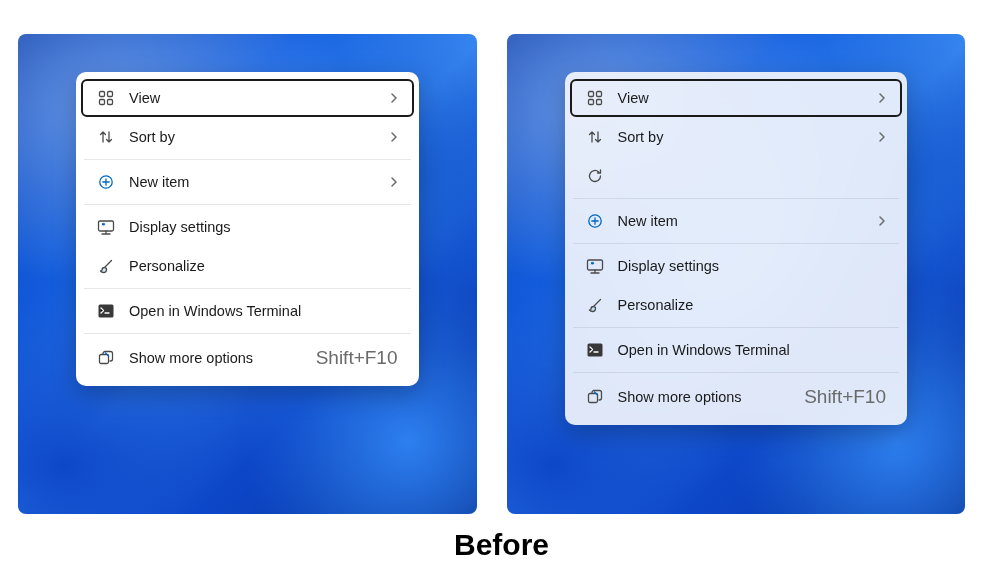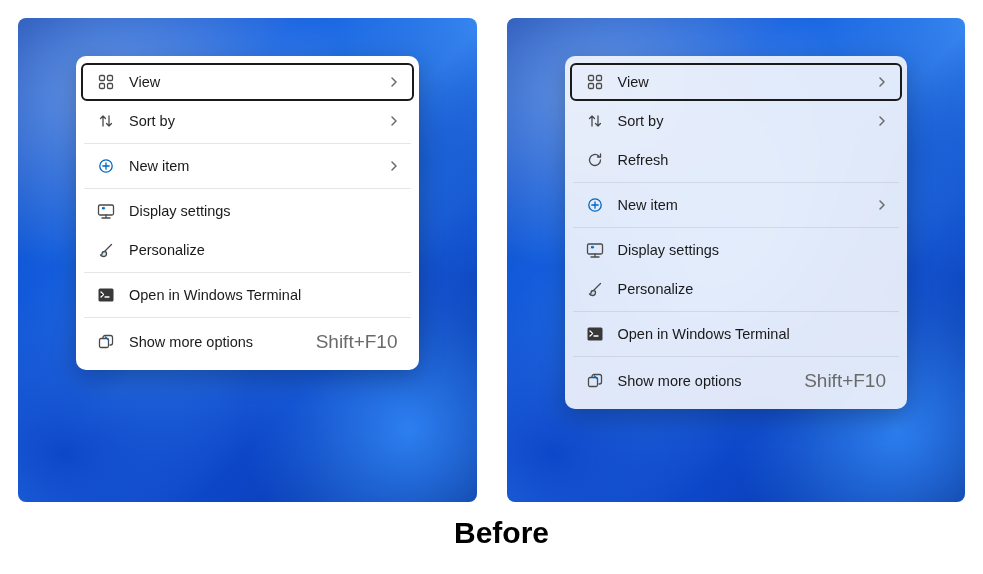--- a/index.html
+++ b/index.html
@@ -8,21 +8,21 @@
       height: 574px;
       font-family: 'Segoe UI', -apple-system, sans-serif;
       background: #fff;
       display: flex;
       flex-direction: column;
     }
     .panels {
       display: flex;
       flex: 1;
       gap: 30px;
-      padding: 18px 18px 0 18px;
+      padding: 34px 18px 0 18px;
     }
     .panel {
       flex: 1;
       position: relative;
       border-radius: 8px;
       overflow: hidden;
       background:
         radial-gradient(ellipse 400px 300px at 20% 15%, rgba(160, 200, 255, 0.6), transparent 60%),
         radial-gradient(ellipse 350px 350px at 90% 30%, #1a5fd4, transparent 50%),
         radial-gradient(ellipse 500px 400px at 10% 90%, #0d47c9, transparent 55%),
@@ -81,21 +81,21 @@
     .separator {
       height: 1px;
       background: #e6e6e6;
       margin: 3px 8px;
     }
     .context-menu.mica .separator {
       background: rgba(0,0,0,0.08);
     }
     .captions {
       display: flex;
-      padding: 14px 18px 24px;
+      padding: 14px 18px 12px;
       margin-left: 20px;
     }
     .caption {
       flex: 1;
       text-align: center;
       font-size: 30px;
       font-weight: 700;
       color: #000;
     }
     svg { display: block; }
@@ -223,21 +223,20 @@
               <path d="M2 2l4 4-4 4"></path>
             </svg>
           </span>
         </div>
         <div class="menu-item">
           <span class="icon-slot">
             <svg width="16" height="16" viewBox="0 0 16 16" fill="none" stroke="#4a4a4a" stroke-width="1.3" stroke-linecap="round">
               <path d="M13.5 8a5.5 5.5 0 1 1-1.8-4.1M13.5 2v3h-3"></path>
             </svg>
           </span>
-          <span class="menu-label">Refresh</span>
         </div>
         <div class="separator"></div>
         <div class="menu-item">
           <span class="icon-slot">
             <svg width="16" height="16" viewBox="0 0 16 16" fill="none" stroke="#0067c0" stroke-width="1.3">
               <circle cx="8" cy="8" r="6.2"></circle>
               <path d="M8 4.8v6.4M4.8 8h6.4" stroke-linecap="round"></path>
             </svg>
           </span>
           <span class="menu-label">New item</span>

